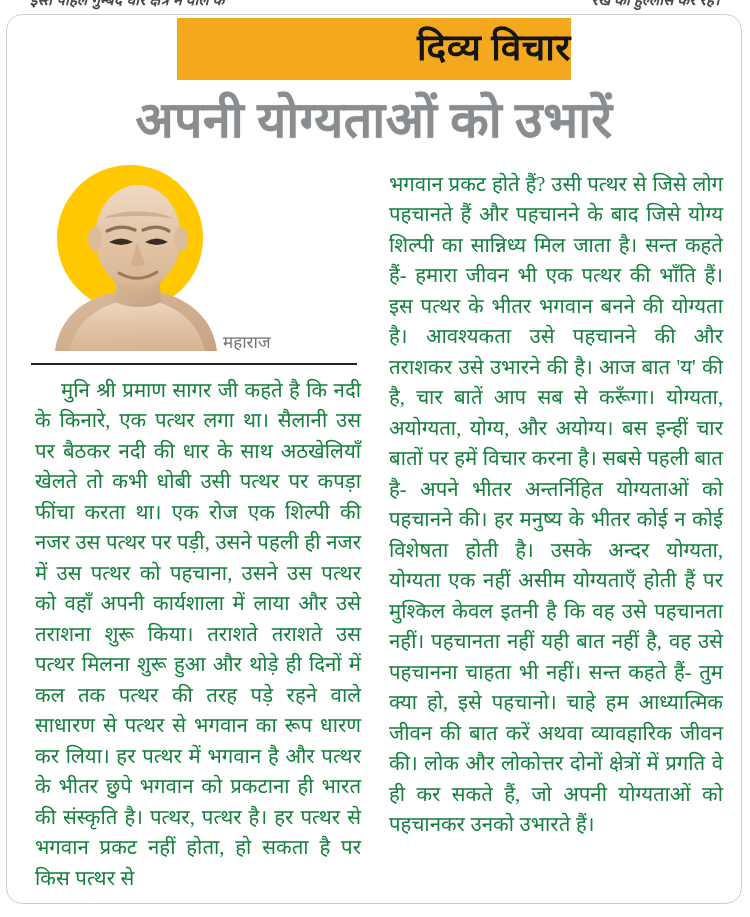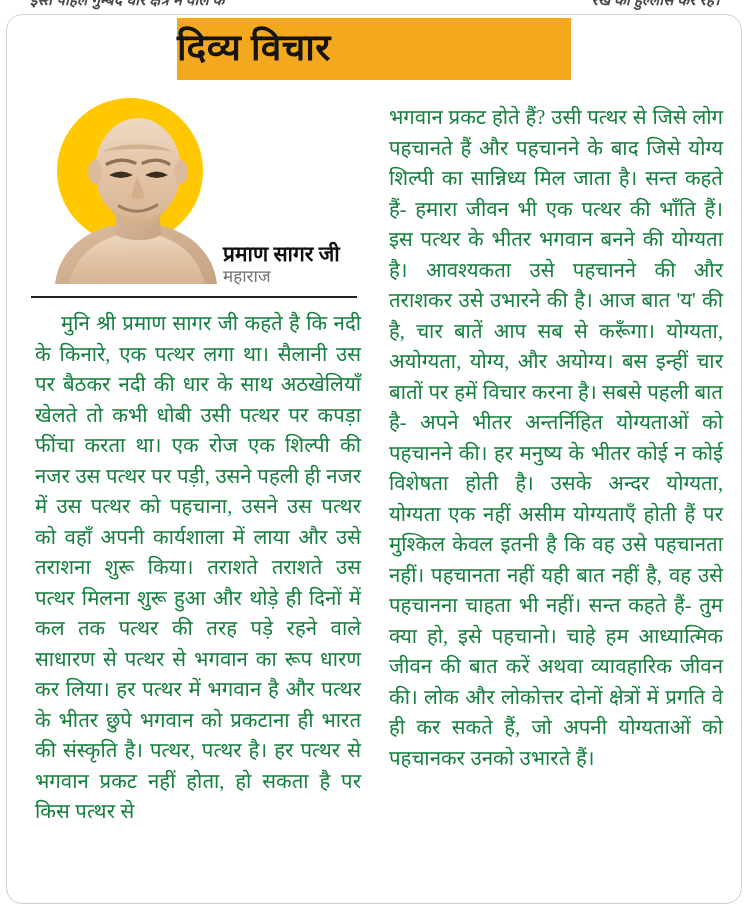--- a/index.html
+++ b/index.html
@@ -59,21 +59,21 @@
     display: flex;
     justify-content: center;
     margin-top: 3px;
   }
   .kicker {
     background: #F4A81D;
     color: #141414;
     width: 394px;
     height: 62px;
     line-height: 60px;
-    text-align: left;
+    text-align: right;
     font-family: "Liberation Serif", "DejaVu Serif", serif;
     font-weight: 700;
     font-size: 37px;
     letter-spacing: .5px;
   }
 
   
   .headline {
     text-align: center;
     color: #8a8d90;
@@ -182,20 +182,21 @@
     <span>रखें का हुल्लास कर रहे।</span>
   </div>
 </div>
 
 <div class="card">
 
   <div class="kicker-wrap">
     <div class="kicker">दिव्य विचार</div>
   </div>
 
+  <h1 class="headline">अपनी योग्यताओं को उभारें</h1>
 
   <div class="body-wrap">
 
     <div class="col col-left">
 
       <div class="author-block">
         <div class="portrait">
           <div class="halo"></div>
           <svg class="figure" viewBox="0 0 176 182">
             <defs>
@@ -230,21 +231,20 @@
 
             <path d="M88 74 L82 95 q7 5 14 0 Z" fill="#d4ac8a" opacity=".85"></path>
 
             <path d="M70 104 q19 11 38 -1" stroke="#9d7a5c" stroke-width="3" fill="none" stroke-linecap="round"></path>
 
             <path d="M62 108 q27 16 54 0 q-8 16 -27 17 q-19 -1 -27 -17 Z" fill="#d3ad8c" opacity=".5"></path>
           </svg>
         </div>
 
         <div class="byline">
-          <span class="name">प्रमाण सागर जी</span>
           <span class="post">महाराज</span>
         </div>
       </div>
 
       <div class="rule"></div>
 
       <p class="para indent">मुनि श्री प्रमाण सागर जी कहते है कि नदी के किनारे, एक पत्थर लगा था। सैलानी उस पर बैठकर नदी की धार के साथ अठखेलियाँ खेलते तो कभी धोबी उसी पत्थर पर कपड़ा फींचा करता था। एक रोज एक शिल्पी की नजर उस पत्थर पर पड़ी, उसने पहली ही नजर में उस पत्थर को पहचाना, उसने उस पत्थर को वहाँ अपनी कार्यशाला में लाया और उसे तराशना शुरू किया। तराशते तराशते उस पत्थर मिलना शुरू हुआ और थोड़े ही दिनों में कल तक पत्थर की तरह पड़े रहने वाले साधारण से पत्थर से भगवान का रूप धारण कर लिया। हर पत्थर में भगवान है और पत्थर के भीतर छुपे भगवान को प्रकटाना ही भारत की संस्कृति है। पत्थर, पत्थर है। हर पत्थर से भगवान प्रकट नहीं होता, हो सकता है पर किस पत्थर से</p>
     </div>
 
     <div class="col col-right">

